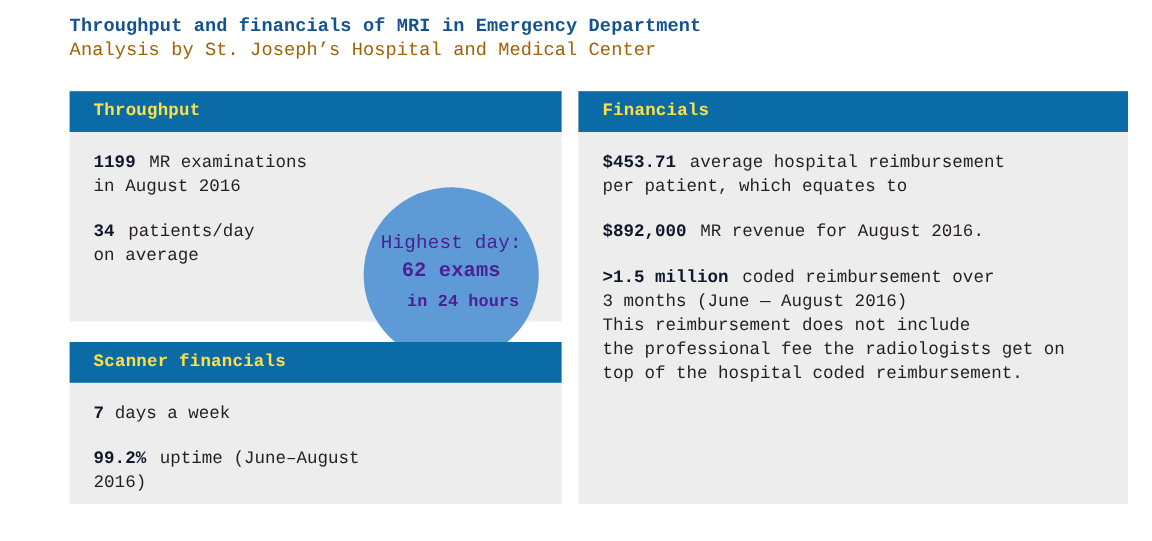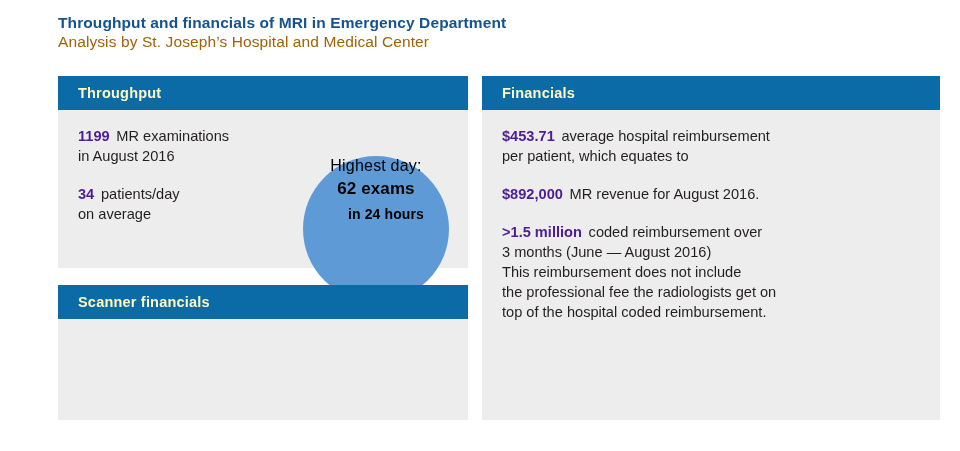--- a/index.html
+++ b/index.html
@@ -10,20 +10,21 @@
     width: 960px;
     height: 451px;
     background: #ffffff;
     font-family: "Liberation Sans", sans-serif;
     overflow: hidden;
   }
   .page {
     position: relative;
     width: 960px;
     height: 451px;
+    font-family: Liberation Mono, monospace;
   }
 
   
   .heading {
     position: absolute;
     left: 58px;
     top: 13px;
     width: 840px;
   }
   .heading-title {
@@ -50,21 +51,21 @@
   }
   .panel-header {
     height: 34px;
     background: #0a6ba6;
     display: flex;
     align-items: center;
     padding-left: 20px;
     box-sizing: border-box;
   }
   .panel-header-label {
-    color: #fef9c3;
+    color: #fde047;
     font-size: 14.5px;
     font-weight: bold;
     letter-spacing: 0.2px;
   }
   .panel-body {
     position: relative;
     padding: 16px 20px 0 20px;
     box-sizing: border-box;
   }
 
@@ -77,40 +78,41 @@
   .stat {
     font-size: 14.6px;
     color: #231f20;
     line-height: 20px;
     margin-bottom: 18px;
     max-width: 250px;
   }
   .stat:last-child { margin-bottom: 0; }
   .stat b {
     font-weight: bold;
-    color: #4c1d95;
+    color: #0f172a;
   }
   .stat .gap { letter-spacing: 0.18em; }
 
   .fin .stat { max-width: 390px; }
 
   
   .circle {
     position: absolute;
     left: 245px;
     top: 46px;
     width: 146px;
     height: 146px;
     border-radius: 50%;
     background: #5e9bd6;
     display: flex;
     flex-direction: column;
     align-items: center;
+    justify-content: center;
     text-align: center;
-    color: #000000;
+    color: #4c1d95;
   }
   .circle-line1 {
     font-size: 16px;
     font-weight: normal;
     line-height: 19px;
     letter-spacing: 0.2px;
   }
   .circle-line2 {
     font-size: 17px;
     font-weight: bold;
@@ -154,20 +156,29 @@
         <div class="circle-line2">62 exams</div>
         <div class="circle-line3">in 24 hours</div>
       </div>
     </div>
   </div>
 
   <div class="panel" id="panel-scanner">
     <div class="panel-header">
       <span class="panel-header-label">Scanner financials</span>
     </div>
+    <div class="panel-body">
+      <div class="stat">
+        <b>7</b>
+        <span>days a week</span>
+      </div>
+      <div class="stat">
+        <b>99.2%</b><span class="gap"> </span><span>uptime (June–August 2016)</span>
+      </div>
+    </div>
   </div>
 
   <div class="panel" id="panel-financials">
     <div class="panel-header">
       <span class="panel-header-label">Financials</span>
     </div>
     <div class="panel-body fin">
       <div class="stat">
         <b>$453.71</b><span class="gap"> </span><span>average hospital reimbursement</span><br>
         <span>per patient, which equates to</span>

